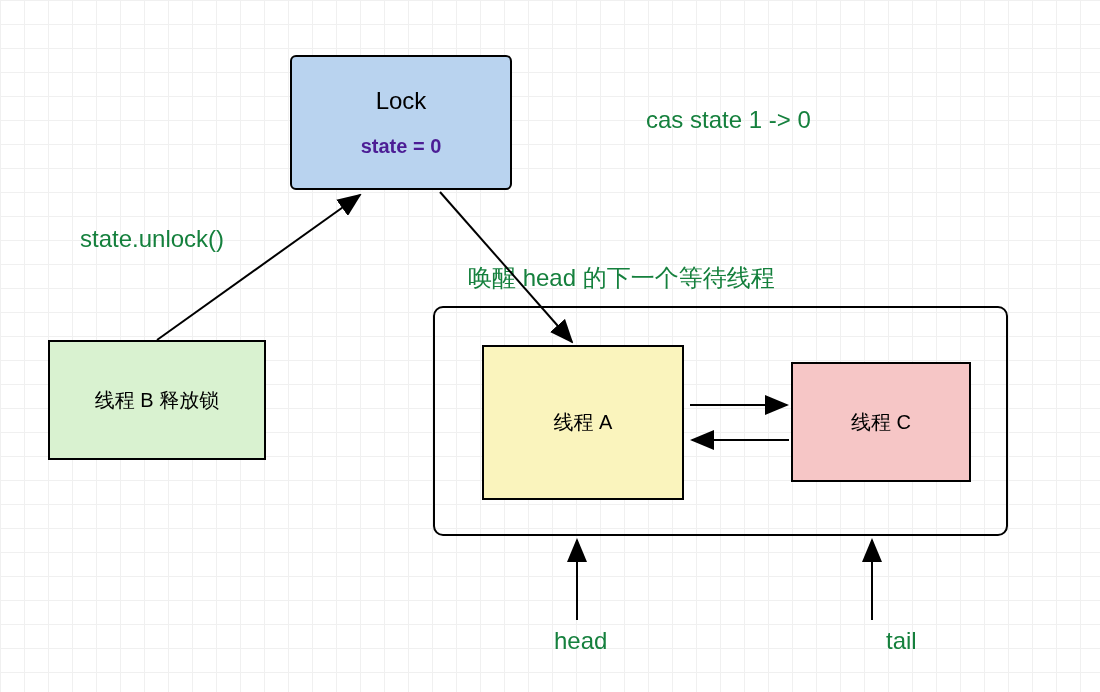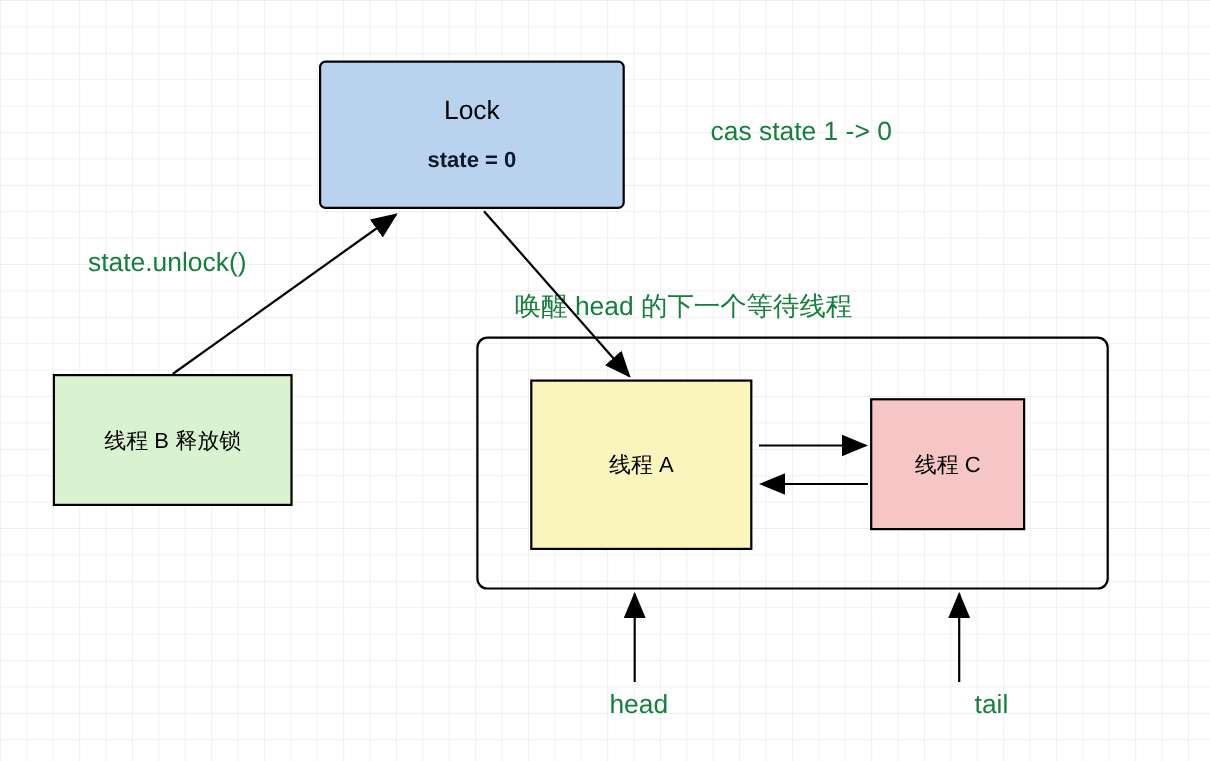--- a/index.html
+++ b/index.html
@@ -19,45 +19,45 @@
       position: absolute;
       border: 2px solid #000;
       display: flex;
       flex-direction: column;
       justify-content: center;
       align-items: center;
       font-size: 20px;
     }
     .lock-box {
       left: 290px; top: 55px;
-      width: 278px; height: 135px;
+      width: 222px; height: 135px;
       background: #b9d3ef;
       border-radius: 6px;
     }
     .lock-title { font-size: 24px; margin-bottom: 20px; }
-    .lock-state { color: #0f172a; font-weight: bold; font-size: 20px; }
+    .lock-state { color: #4c1d95; font-weight: bold; font-size: 20px; }
     .threadB-box {
       left: 48px; top: 340px;
       width: 218px; height: 120px;
       background: #d9f2d0;
     }
     .queue-box {
       left: 433px; top: 306px;
       width: 575px; height: 230px;
       background: transparent;
       border-radius: 10px;
     }
     .threadA-box {
       left: 482px; top: 345px;
       width: 202px; height: 155px;
       background: #faf4bd;
     }
     .threadC-box {
       left: 791px; top: 362px;
-      width: 141px; height: 120px;
+      width: 180px; height: 120px;
       background: #f6c6c6;
     }
     .label {
       position: absolute;
       font-size: 24px;
       color: #15803d;
     }
     .bold { font-weight: normal; }
     svg.connector {
       position: absolute;

